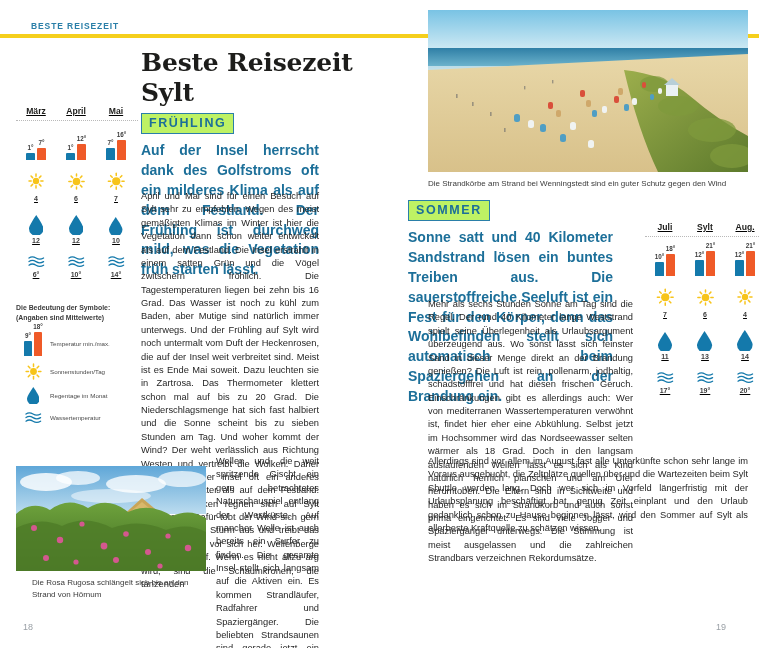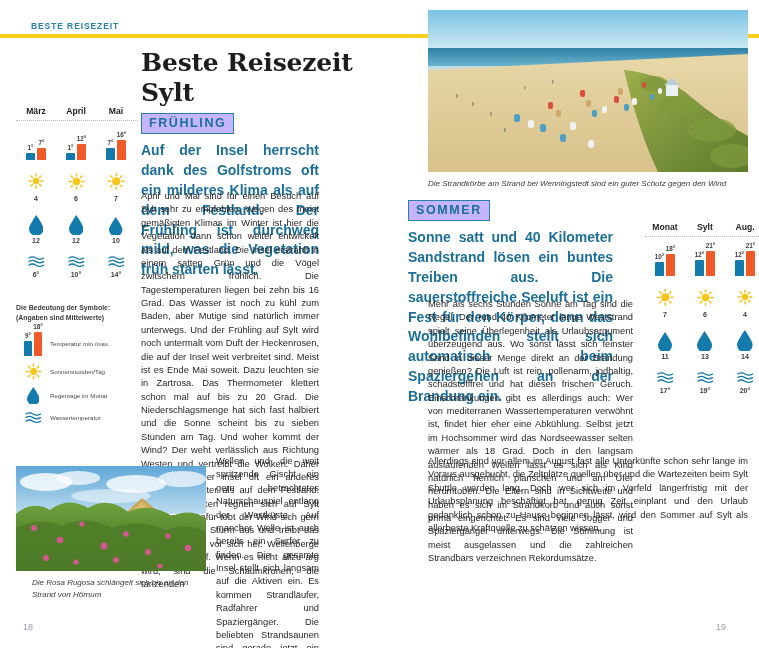--- a/index.html
+++ b/index.html
@@ -40,37 +40,37 @@
     color:#1d1d1b;letter-spacing:-.2px;
   }
 
   
   .season-tag{
     display:inline-block;
     border:1.4px solid #2a7fa8;
     color:#1c6f99;
     font-weight:bold;font-size:12.5px;letter-spacing:1.6px;
     padding:2px 7px 3px 7px;
-    background:#c4b5fd;
+    background:#bef264;
   }
   .lead{
     color:#1c6f99;font-weight:bold;font-size:14px;line-height:1.42;
     margin-top:7px;text-align:justify;
   }
 
   
   .body-col{
     font-size:9.3px;line-height:1.44;color:#262626;
     text-align:justify;
     font-family:"Liberation Sans", sans-serif;
   }
   .body-col p{margin:0 0 0 0;}
 
   
-  .climate{position:absolute;font-size:0;}
+  .climate{position:absolute;font-size:0;text-decoration:underline;}
   .climate .months{display:flex;}
   .climate .mcell{
     width:40px;text-align:center;
     font-size:8.6px;font-weight:bold;color:#1d1d1b;
     font-family:"Liberation Sans", sans-serif;
   }
   .climate .dotted{
     border-top:1px dotted #b9b9b9;margin:4px 0 0 0;height:0;
   }
   .row{display:flex;margin-top:9px;align-items:flex-end;}
@@ -100,21 +100,21 @@
   .legend-title{
     font-size:6.9px;font-weight:bold;color:#3b3b3b;line-height:1.45;
   }
   .legend-row{display:flex;align-items:center;margin-top:7px;}
   .legend-ico{width:34px;display:flex;justify-content:center;align-items:center;}
   .legend-lbl{font-size:6.2px;color:#4a4a4a;}
 
   
   .photo{position:absolute;overflow:hidden;}
   .caption{
-    position:absolute;font-size:8px;font-style:italic;color:#3b3b3b;
+    position:absolute;font-size:8px;color:#3b3b3b;
     line-height:1.45;
   }
 </style>
 </head>
 <body>
 
 <div class="spread">
 
   <div class="runhead">BESTE REISEZEIT</div>
   <div class="yellow-rule"></div>
@@ -473,21 +473,21 @@
   </div>
   <div class="caption" style="left:428px;top:178px;width:320px;">Die Strandkörbe am Strand bei Wenningstedt sind ein guter Schutz gegen den Wind</div>
 
   <div style="position:absolute;left:408px;top:200px;width:205px;">
     <div class="season-tag">SOMMER</div>
     <div class="lead">Sonne satt und 40 Kilometer Sandstrand lösen ein buntes Treiben aus. Die sauerstoffreiche Seeluft ist ein Fest für den Körper, denn das Wohlbefinden stellt sich automatisch beim Spaziergehen an der Brandung ein.</div>
   </div>
 
   <div class="climate" id="summer-climate" style="left:645px;top:222px;width:122px;">
       <div class="months">
-        <div class="mcell">Monat</div>
+        <div class="mcell">Juli</div>
         <div class="mcell">Sylt</div>
         <div class="mcell">Aug.</div>
       </div>
       <div class="dotted"></div>
       <div class="row">
         <div class="cell">
       <div class="bars">
     <div class="bar cold" style="height:14.5px">
               <span class="lbl">10°</span>
             </div>

